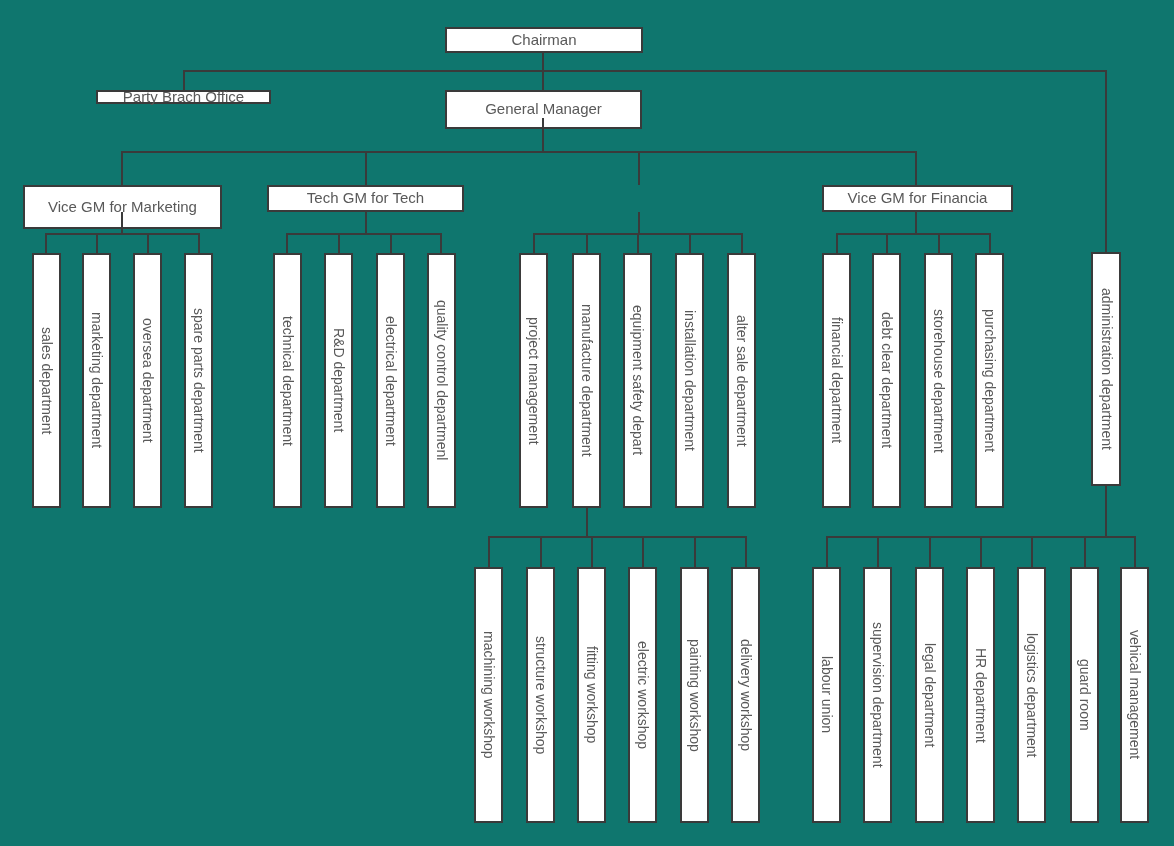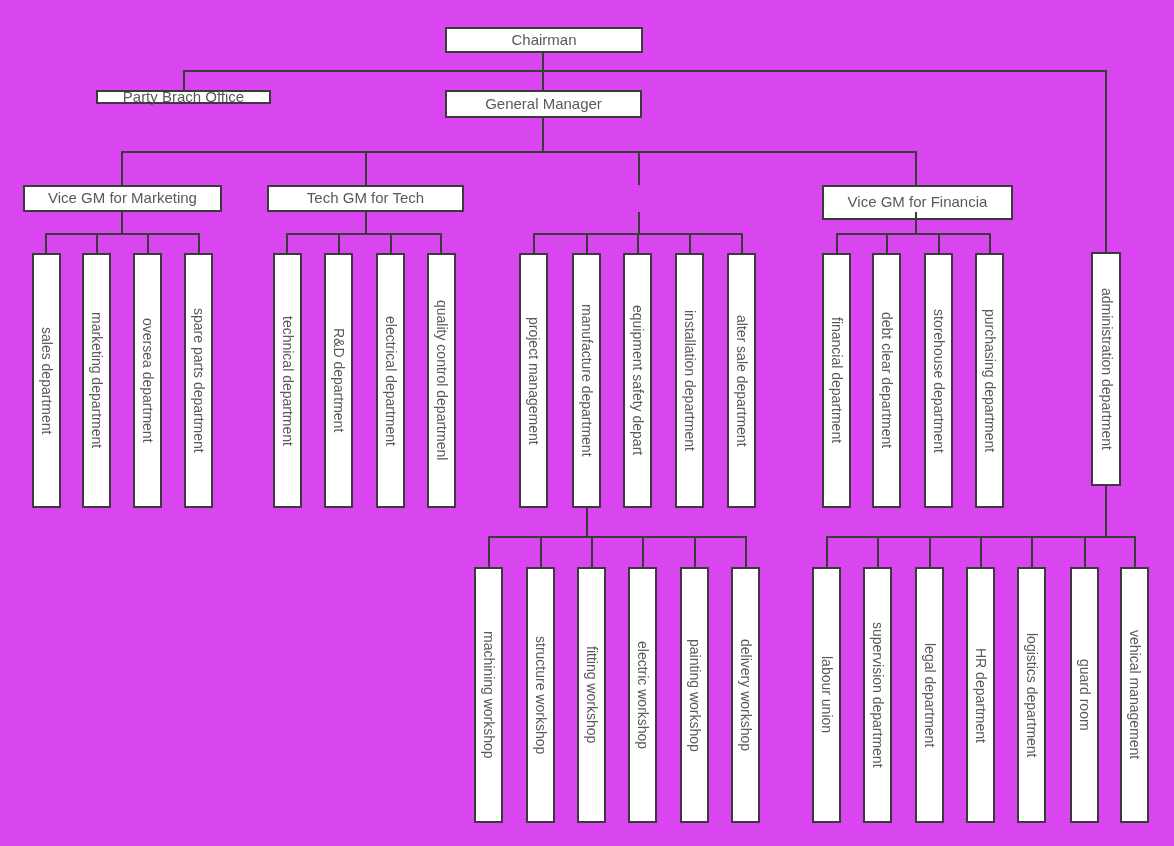--- a/index.html
+++ b/index.html
@@ -1,37 +1,37 @@
 <!DOCTYPE html>
 <html><head>
 <meta charset="utf-8">
 <style>
   html,body{margin:0;padding:0;background:#ffffff;}
-  #chart{position:relative;width:1174px;height:846px;background:#d946ef;
+  #chart{position:relative;width:1174px;height:846px;background:#0f766e;
          font-family:"Liberation Sans", sans-serif;overflow:hidden;}
   .box{position:absolute;box-sizing:border-box;border:2px solid #3a3a3a;background:#ffffff;
        display:flex;align-items:center;justify-content:center;color:#595959;
        font-size:15px;line-height:1.1;white-space:nowrap;}
   .vbox{writing-mode:vertical-rl;text-orientation:mixed;font-size:14px;}
   .h,.v{position:absolute;background:#3a3a3a;}
   .h{height:2px;}
   .v{width:2px;}
 </style>
 </head>
 <body>
 
 <div id="chart">
 
   <div class="box" style="left:445px;top:27px;width:198px;height:26px">Chairman</div>
   <div class="box" style="left:96px;top:90px;width:175px;height:14px">Party Brach Office</div>
-  <div class="box" style="left:445px;top:90px;width:197px;height:28px">General Manager</div>
+  <div class="box" style="left:445px;top:90px;width:197px;height:39px">General Manager</div>
 
-  <div class="box" style="left:23px;top:185px;width:199px;height:27px">Vice GM for Marketing</div>
+  <div class="box" style="left:23px;top:185px;width:199px;height:44px">Vice GM for Marketing</div>
   <div class="box" style="left:267px;top:185px;width:197px;height:27px">Tech GM for Tech</div>
-  <div class="box" style="left:822px;top:185px;width:191px;height:35px">Vice GM for Financia</div>
+  <div class="box" style="left:822px;top:185px;width:191px;height:27px">Vice GM for Financia</div>
 
   <div class="box vbox" style="left:32px;top:253px;width:29px;height:255px">sales department</div>
   <div class="box vbox" style="left:82px;top:253px;width:29px;height:255px">marketing department</div>
   <div class="box vbox" style="left:133px;top:253px;width:29px;height:255px">oversea department</div>
   <div class="box vbox" style="left:184px;top:253px;width:29px;height:255px">spare parts department</div>
 
   <div class="box vbox" style="left:273px;top:253px;width:29px;height:255px">technical department</div>
   <div class="box vbox" style="left:324px;top:253px;width:29px;height:255px">R&amp;D department</div>
   <div class="box vbox" style="left:376px;top:253px;width:29px;height:255px">electrical department</div>
   <div class="box vbox" style="left:427px;top:253px;width:29px;height:255px">quality control departmenl</div>

